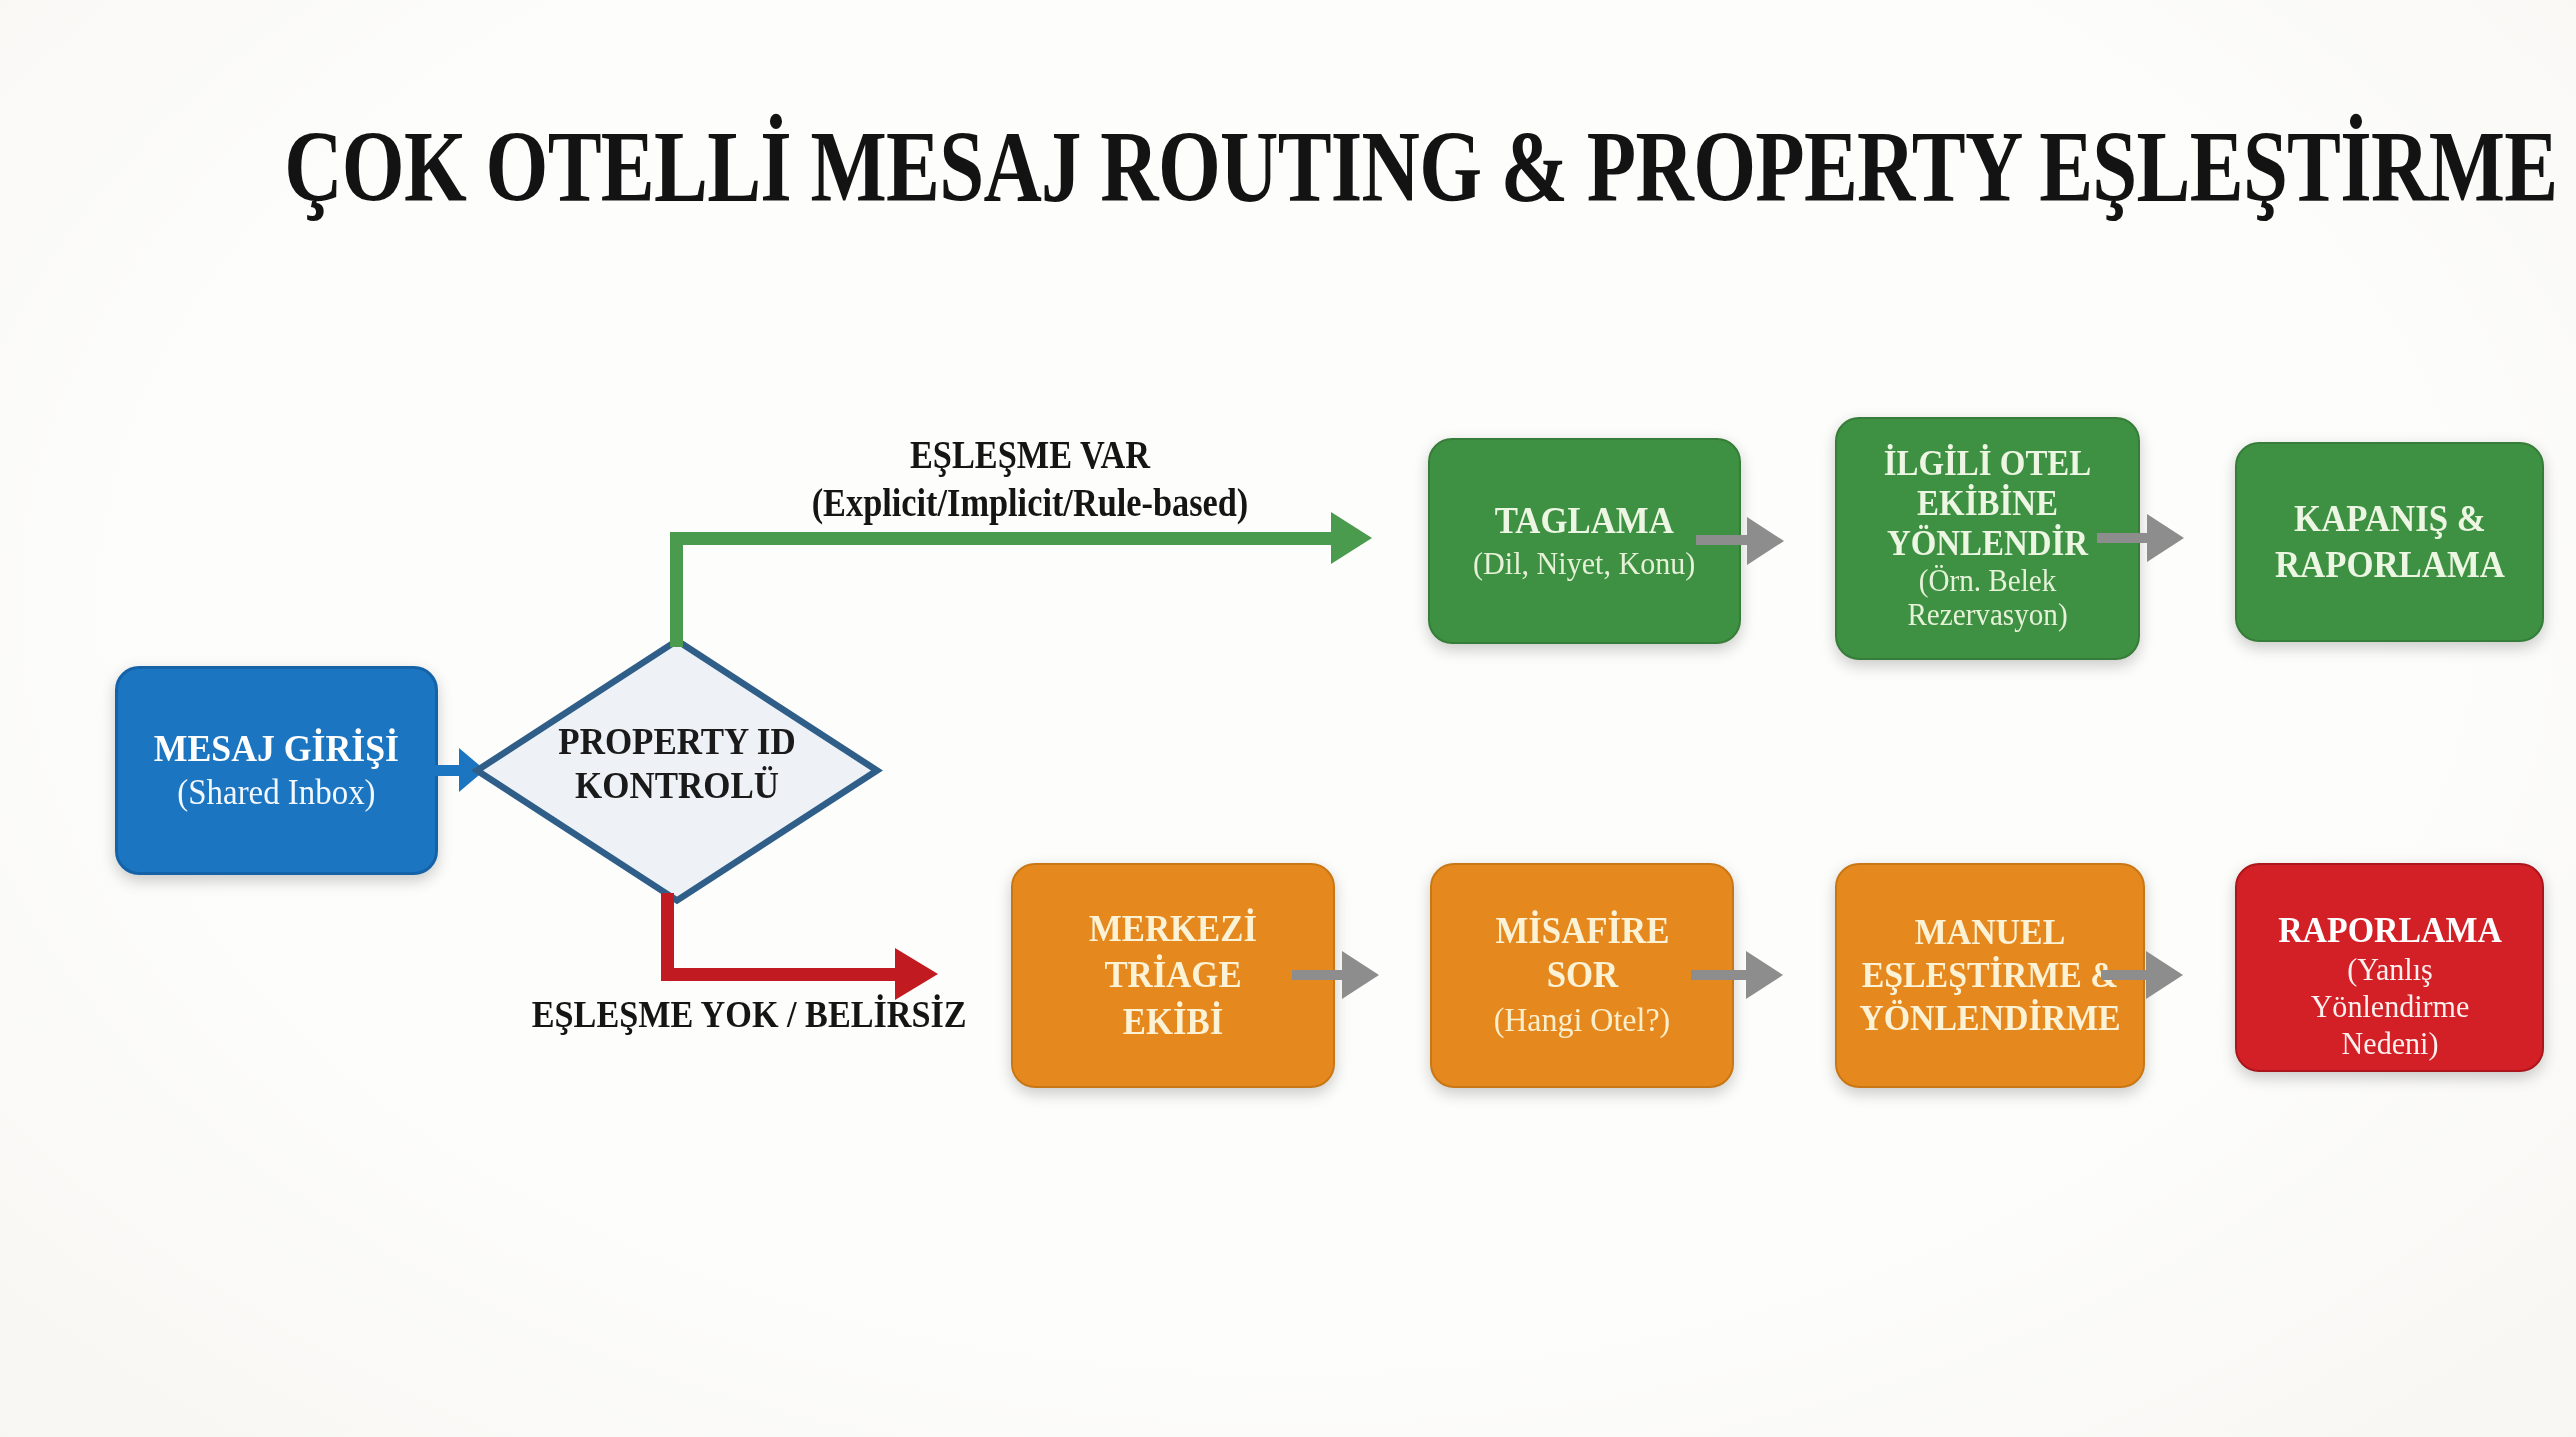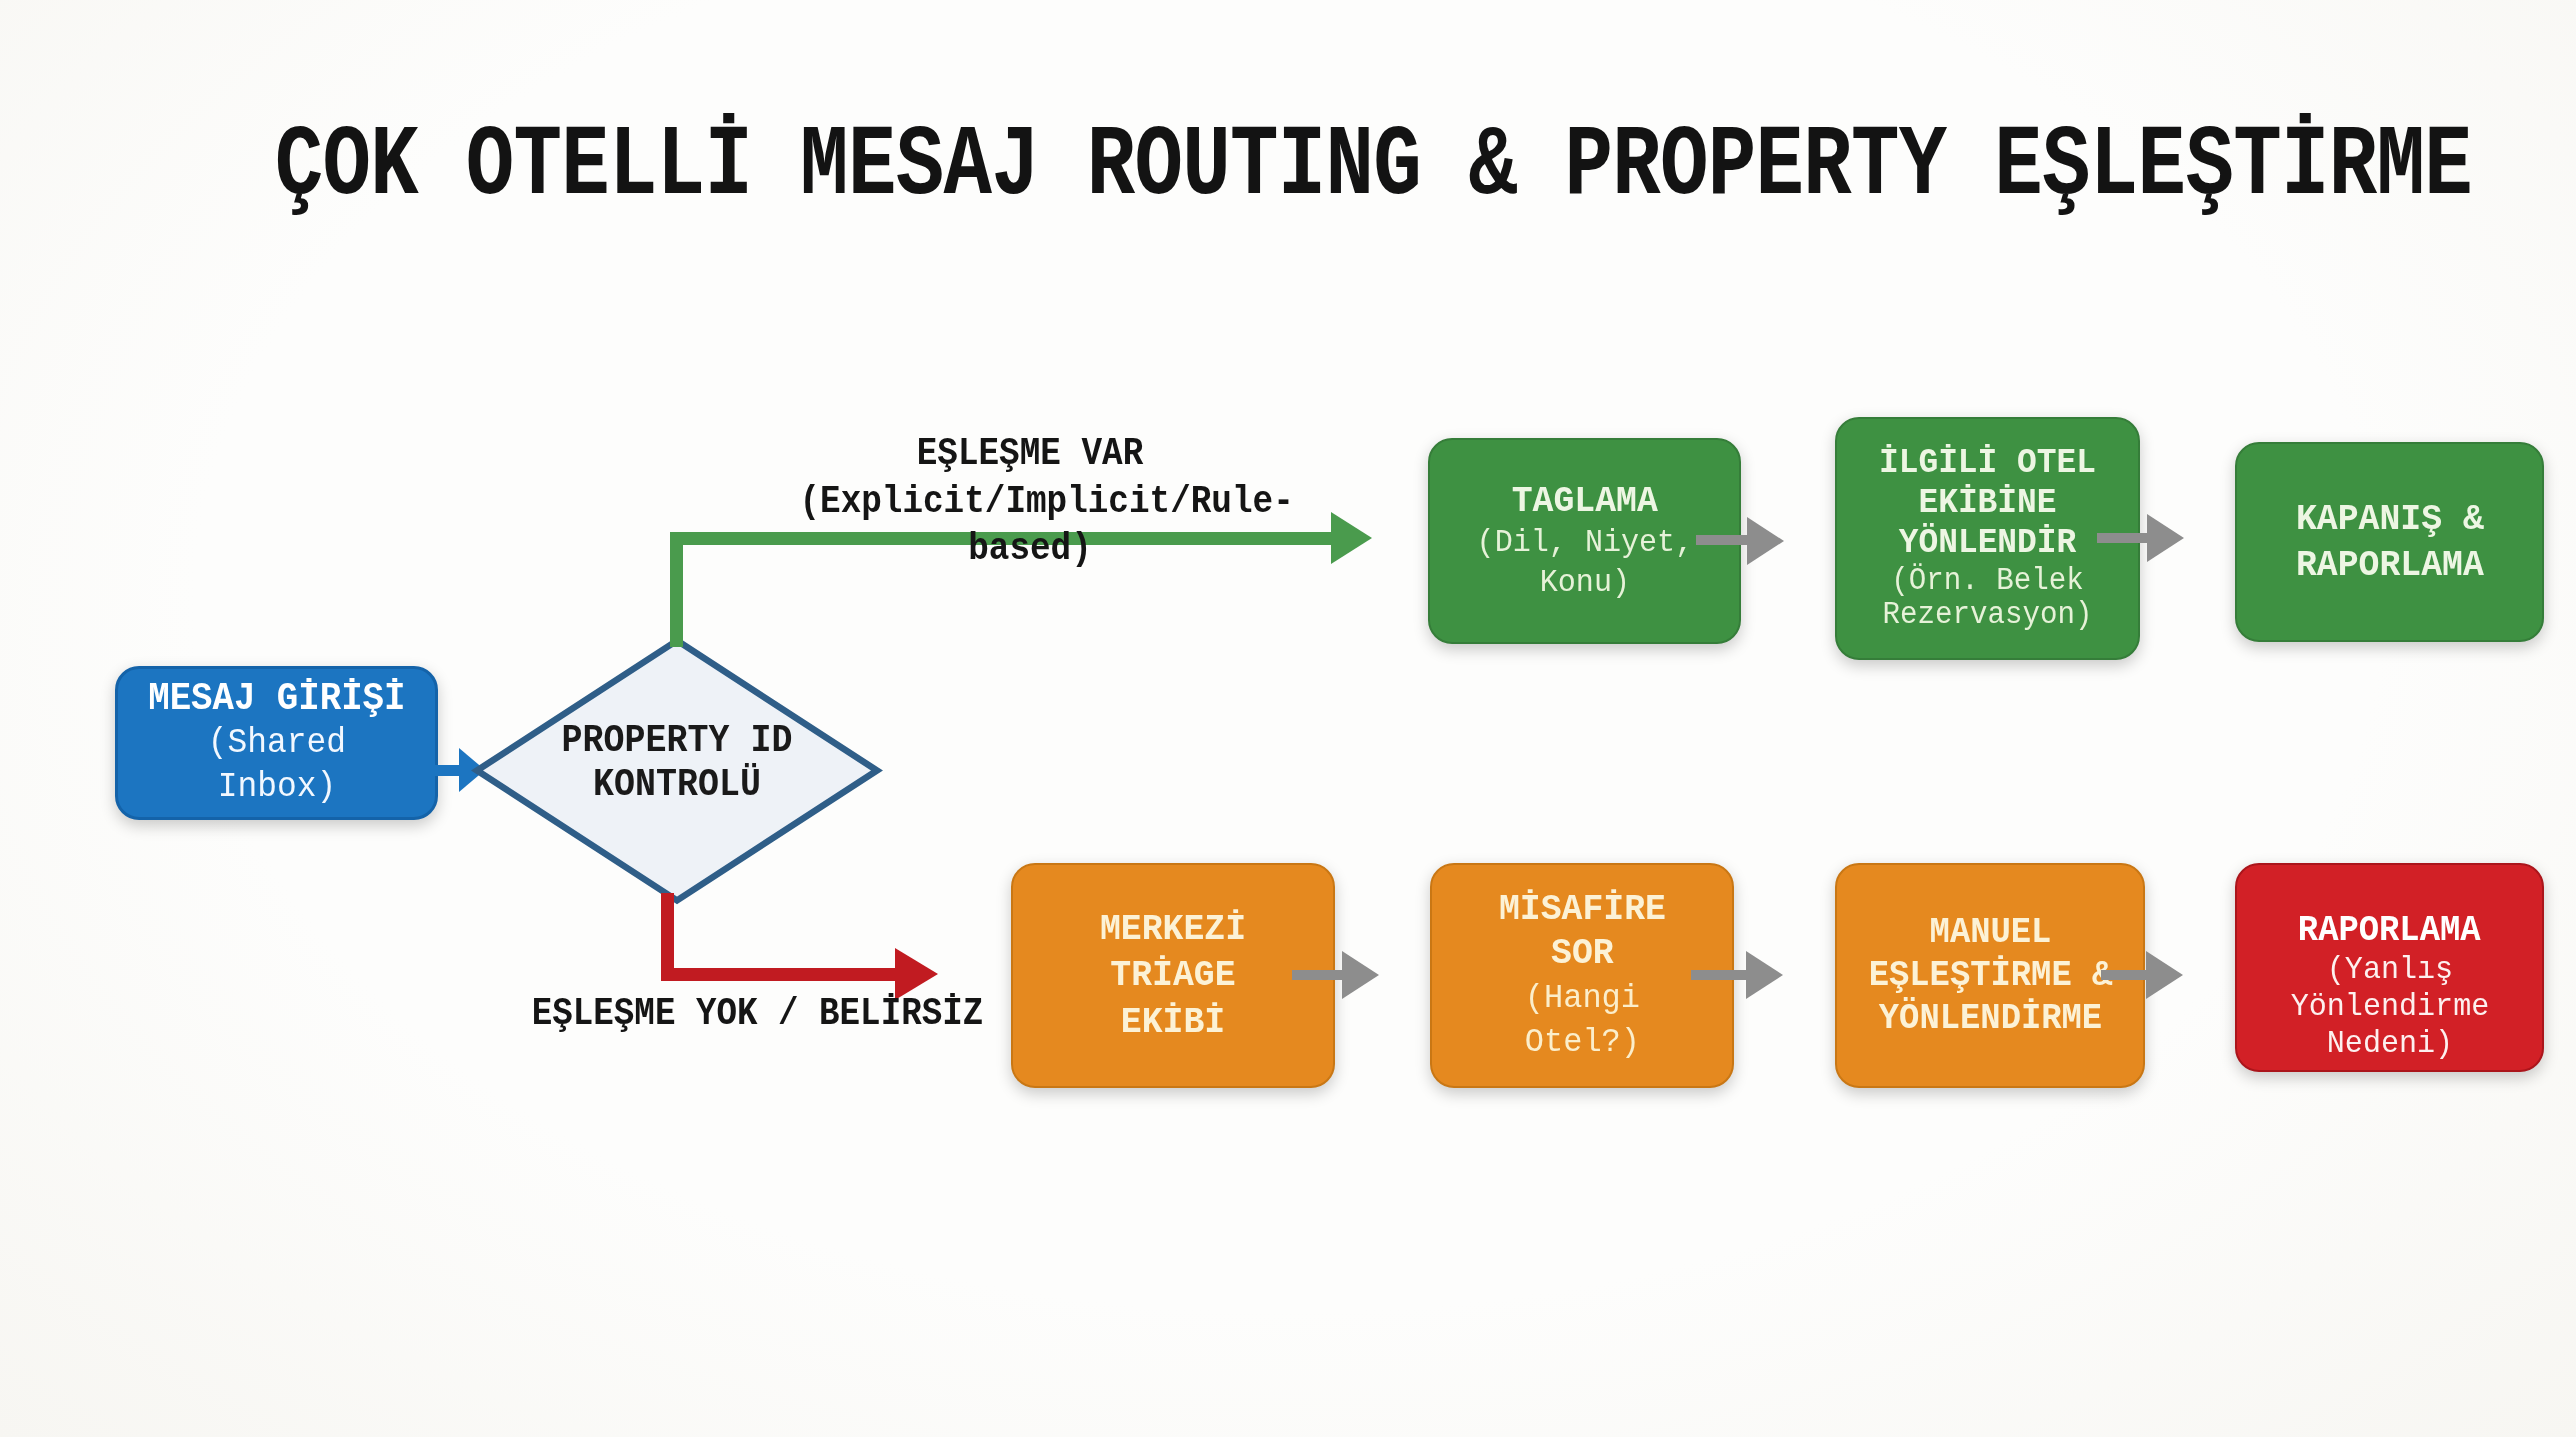--- a/index.html
+++ b/index.html
@@ -1,35 +1,35 @@
 <!DOCTYPE html>
 <html style="font-size:15px"><head>
 <meta charset="utf-8">
 <style>
   html,body{margin:0;padding:0;background:#e8e8e6;}
   .canvas{
     position:relative;width:2576px;height:1438px;overflow:hidden;
     background:radial-gradient(ellipse at 50% 42%, #fdfdfc 60%, #f7f6f2 100%);
-    font-family:Liberation Mono, monospace;
+    font-family:Liberation Serif, serif;
   }
   .title{
     position:absolute;top:109px;left:0;width:100%;text-align:center;
     font-size:101px;font-weight:bold;color:#131313;white-space:nowrap;
   }
   .title .squeeze{display:inline-block;transform:scaleX(0.80);transform-origin:center;letter-spacing:-0.9px;}
 
   .node{
     position:absolute;border-radius:24px;display:flex;flex-direction:column;
     align-items:center;justify-content:center;text-align:center;
     box-shadow:0 5.6px 15px rgba(0,0,0,0.20);box-sizing:border-box;padding:9.4px 20.6px;margin-left:45px;
   }
   .node-title{font-weight:bold;transform:scaleX(0.94);transform-origin:center;}
   .node-sub{transform:scaleX(0.94);transform-origin:center;}
 
-  .blue-box{left:70px;top:666px;width:323px;height:154px;background:#1c75c1;border:3.7px solid #1463a9;color:#ffffff;}
+  .blue-box{left:70px;top:666px;width:323px;height:209px;background:#1c75c1;border:3.7px solid #1463a9;color:#ffffff;}
   .blue-box .node-title{font-size:38px;line-height:1.2;}
   .blue-box .node-sub{font-size:35px;line-height:1.25;color:#f2f8ff;}
 
   .green-box{background:#3e9142;border:2.8px solid #357d39;color:#edf6e3;}
   .g1{left:1383px;top:438px;width:313px;height:206px;}
   .g1 .node-title{font-size:37px;line-height:1.2;}
   .g1 .node-sub{font-size:32px;line-height:1.25;color:#e6f2d8;}
   .g2{left:1790px;top:417px;width:305px;height:243px;padding:7.5px 24px;}
   .g2 .node-title{font-size:35px;line-height:1.14;}
   .g2 .node-sub{font-size:31px;line-height:1.12;color:#e6f2d8;}

